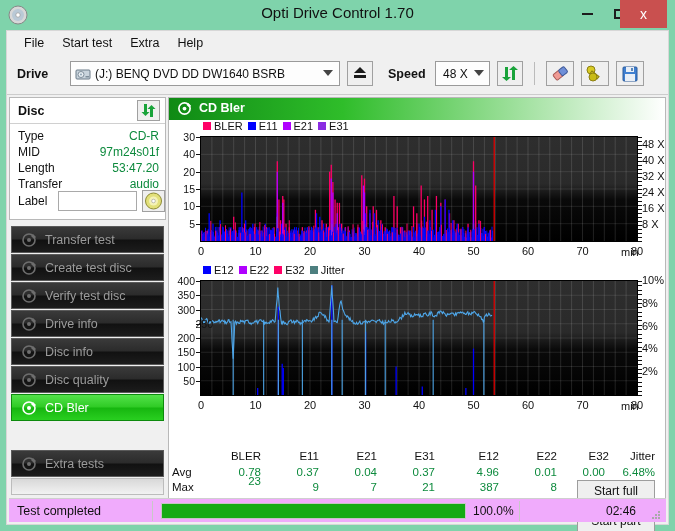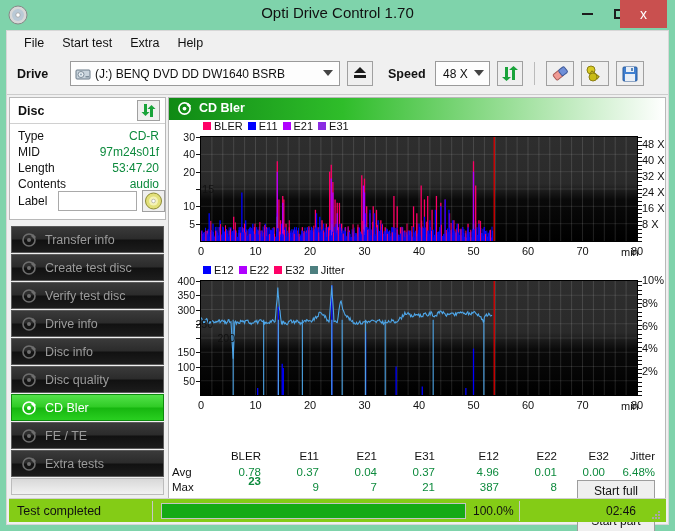--- a/index.html
+++ b/index.html
@@ -192,21 +192,21 @@
     background: #efefef; border: 1px solid #9d9d9d;
     display: flex; align-items: center; justify-content: center;
     font-size: 12px; color: #111;
   }
   #start-full { left: 408px; top: 30px; }
   #start-part { left: 408px; top: 60px; }
 
   
   #statusbar {
     position: absolute; left: 2px; top: 467px; width: 657px; height: 24px;
-    background: #84cc16; border-top: 1px solid #cfcfcf;
+    background: #f0abfc; border-top: 1px solid #cfcfcf;
   }
   #status-text { position: absolute; left: 8px; top: 5px; font-size: 12.5px; color: #111; }
   #status-sep1 { position: absolute; left: 143px; top: 2px; width: 1px; height: 20px; background: #c8c8c8; }
   #progress-outer {
     position: absolute; left: 152px; top: 4px; width: 305px; height: 16px;
     background: #e9e9e9; border: 1px solid #c4c4c4;
   }
   #progress-fill { position: absolute; left: 0; top: 0; height: 14px; background: #15aa15; }
   #progress-pct { position: absolute; left: 464px; top: 5px; font-size: 12px; color: #111; }
   #status-sep2 { position: absolute; left: 510px; top: 2px; width: 1px; height: 20px; background: #c8c8c8; }
@@ -329,21 +329,21 @@
         </div>
         <div class="drow" style="top:47px">
           <span class="k">MID</span>
           <span class="v">97m24s01f</span>
         </div>
         <div class="drow" style="top:63px">
           <span class="k">Length</span>
           <span class="v">53:47.20</span>
         </div>
         <div class="drow" style="top:79px">
-          <span class="k">Contents</span>
+          <span class="k">Transfer</span>
           <span class="v">audio</span>
         </div>
 
         <div id="label-row">
           <span class="k">Label</span>
           <input id="label-input" type="text" placeholder="" style="">
           <span id="label-disc-btn">
             <svg width="21" height="20" viewBox="0 0 21 20">
               <circle cx="10.5" cy="10" r="8" fill="#e2e07a" stroke="#8d8b36"></circle>
               <circle cx="10.5" cy="10" r="4.5" fill="#f4f2b8"></circle>
@@ -354,21 +354,21 @@
       </div>
 
       <div class="sbtn" style="top:129px">
         <span class="sico">
           <svg width="16" height="16" viewBox="0 0 16 16">
               <circle cx="8" cy="8" r="6" fill="none" stroke="#6e6e6e" stroke-width="1.6"></circle>
               <circle cx="8" cy="8" r="2" fill="#6e6e6e"></circle>
               <path d="M12 2 L15 5 L13 7 L10 4 Z" fill="#6e6e6e"></path>
             </svg>
         </span>
-        <span class="slabel">Transfer info</span>
+        <span class="slabel">Transfer test</span>
       </div>
       <div class="sbtn" style="top:157px">
         <span class="sico">
           <svg width="16" height="16" viewBox="0 0 16 16">
               <circle cx="8" cy="8" r="6" fill="none" stroke="#6e6e6e" stroke-width="1.6"></circle>
               <circle cx="8" cy="8" r="2" fill="#6e6e6e"></circle>
               <path d="M12 2 L15 5 L13 7 L10 4 Z" fill="#6e6e6e"></path>
             </svg>
         </span>
         <span class="slabel">Create test disc</span>
@@ -415,30 +415,20 @@
       </div>
       <div class="sbtn active" style="top:297px">
         <span class="sico">
           <svg width="16" height="16" viewBox="0 0 16 16">
               <circle cx="8" cy="8" r="6" fill="none" stroke="#ffffff" stroke-width="1.6"></circle>
               <circle cx="8" cy="8" r="2" fill="#ffffff"></circle>
               <path d="M12 2 L15 5 L13 7 L10 4 Z" fill="#ffffff"></path>
             </svg>
         </span>
         <span class="slabel">CD Bler</span>
-      </div>
-      <div class="sbtn" style="top:325px">
-        <span class="sico">
-          <svg width="16" height="16" viewBox="0 0 16 16">
-              <circle cx="8" cy="8" r="6" fill="none" stroke="#6e6e6e" stroke-width="1.6"></circle>
-              <circle cx="8" cy="8" r="2" fill="#6e6e6e"></circle>
-              <path d="M12 2 L15 5 L13 7 L10 4 Z" fill="#6e6e6e"></path>
-            </svg>
-        </span>
-        <span class="slabel">FE / TE</span>
       </div>
       <div class="sbtn" style="top:353px">
         <span class="sico">
           <svg width="16" height="16" viewBox="0 0 16 16">
               <circle cx="8" cy="8" r="6" fill="none" stroke="#6e6e6e" stroke-width="1.6"></circle>
               <circle cx="8" cy="8" r="2" fill="#6e6e6e"></circle>
               <path d="M12 2 L15 5 L13 7 L10 4 Z" fill="#6e6e6e"></path>
             </svg>
         </span>
         <span class="slabel">Extra tests</span>
@@ -1189,21 +1179,21 @@
               <line x1="284.48999999999967" y1="104" x2="284.48999999999967" y2="97.04116598079561" stroke="#ff0066" stroke-width="1"></line>
               <line x1="289.3949999999997" y1="104" x2="289.3949999999997" y2="92.68780064014632" stroke="#ff0066" stroke-width="1"></line>
               <line x1="293.21" y1="0" x2="293.21" y2="104" stroke="#e00000" stroke-width="1.3"></line>
             </svg>
         </div>
         <div id="yticks1">
             <div class="ylabel" style="left: 0px; width: 26px; top: 97.6667px;">5</div>
             <div class="tickleft" style="left: 27px; top: 103.667px;"></div>
             <div class="ylabel" style="left: 0px; width: 26px; top: 80.3333px;">10</div>
             <div class="tickleft" style="left: 27px; top: 86.3333px;"></div>
-            <div class="ylabel" style="left: 0px; width: 26px; top: 63px; margin-left: 19px;">15</div>
+            <div class="ylabel" style="left: 0px; width: 26px; top: 63px;">15</div>
             <div class="tickleft" style="left: 27px; top: 69px;"></div>
             <div class="ylabel" style="left: 0px; width: 26px; top: 45.6667px;">20</div>
             <div class="tickleft" style="left: 27px; top: 51.6667px;"></div>
             <div class="ylabel" style="left: 0px; width: 26px; top: 28.3333px;">40</div>
             <div class="tickleft" style="left: 27px; top: 34.3333px;"></div>
             <div class="ylabel" style="left: 0px; width: 26px; top: 11px;">30</div>
             <div class="tickleft" style="left: 27px; top: 17px;"></div>
           </div>
         <div id="y2ticks1">
             <div class="y2label" style="left: 473px; top: 98px;">8 X</div>
@@ -1345,21 +1335,21 @@
               <line x1="293.21" y1="0" x2="293.21" y2="114" stroke="#e00000" stroke-width="1.3"></line>
             </svg>
         </div>
         <div id="yticks2">
             <div class="ylabel" style="left: 0px; width: 26px; top: 110.75px;">50</div>
             <div class="tickleft" style="left: 27px; top: 116.75px;"></div>
             <div class="ylabel" style="left: 0px; width: 26px; top: 96.5px;">100</div>
             <div class="tickleft" style="left: 27px; top: 102.5px;"></div>
             <div class="ylabel" style="left: 0px; width: 26px; top: 82.25px;">150</div>
             <div class="tickleft" style="left: 27px; top: 88.25px;"></div>
-            <div class="ylabel" style="left: 0px; width: 26px; top: 68px; margin-left: 40px;">200</div>
+            <div class="ylabel" style="left: 0px; width: 26px; top: 68px;">200</div>
             <div class="tickleft" style="left: 27px; top: 74px;"></div>
             <div class="ylabel" style="left: 0px; width: 44px; top: 53.75px;">250</div>
             <div class="tickleft" style="left: 27px; top: 59.75px;"></div>
             <div class="ylabel" style="left: 0px; width: 26px; top: 39.5px;">300</div>
             <div class="tickleft" style="left: 27px; top: 45.5px;"></div>
             <div class="ylabel" style="left: 0px; width: 26px; top: 25.25px;">350</div>
             <div class="tickleft" style="left: 27px; top: 31.25px;"></div>
             <div class="ylabel" style="left: 0px; width: 26px; top: 11px;">400</div>
             <div class="tickleft" style="left: 27px; top: 17px;"></div>
           </div>
@@ -1424,21 +1414,21 @@
             <div class="srow-label" style="left: 3px; top: 16px;">Avg</div>
             <div class="scell" style="left: 40px; top: 16px; width: 52px;">0.78</div>
             <div class="scell" style="left: 98px; top: 16px; width: 52px;">0.37</div>
             <div class="scell" style="left: 156px; top: 16px; width: 52px;">0.04</div>
             <div class="scell" style="left: 214px; top: 16px; width: 52px;">0.37</div>
             <div class="scell" style="left: 278px; top: 16px; width: 52px;">4.96</div>
             <div class="scell" style="left: 336px; top: 16px; width: 52px;">0.01</div>
             <div class="scell" style="left: 384px; top: 16px; width: 52px;">0.00</div>
             <div class="scell" style="left: 434px; top: 16px; width: 52px;">6.48%</div>
             <div class="srow-label" style="left: 3px; top: 31px;">Max</div>
-            <div class="scell" style="left: 40px; top: 25px; width: 52px; font-weight: bold;">23</div>
+            <div class="scell" style="left: 40px; top: 25px; width: 52px;">23</div>
             <div class="scell" style="left: 98px; top: 31px; width: 52px;">9</div>
             <div class="scell" style="left: 156px; top: 31px; width: 52px;">7</div>
             <div class="scell" style="left: 214px; top: 31px; width: 52px;">21</div>
             <div class="scell" style="left: 278px; top: 31px; width: 52px;">387</div>
             <div class="scell" style="left: 336px; top: 31px; width: 52px;">8</div>
             <div class="scell" style="left: 388px; top: 31px; width: 52px;">0</div>
             <div class="scell" style="left: 434px; top: 31px; width: 52px;">8.3%</div>
             <div class="srow-label" style="left: 3px; top: 46px;">Total</div>
             <div class="scell" style="left: 40px; top: 46px; width: 52px;">2515</div>
             <div class="scell" style="left: 98px; top: 46px; width: 52px;">1204</div>

